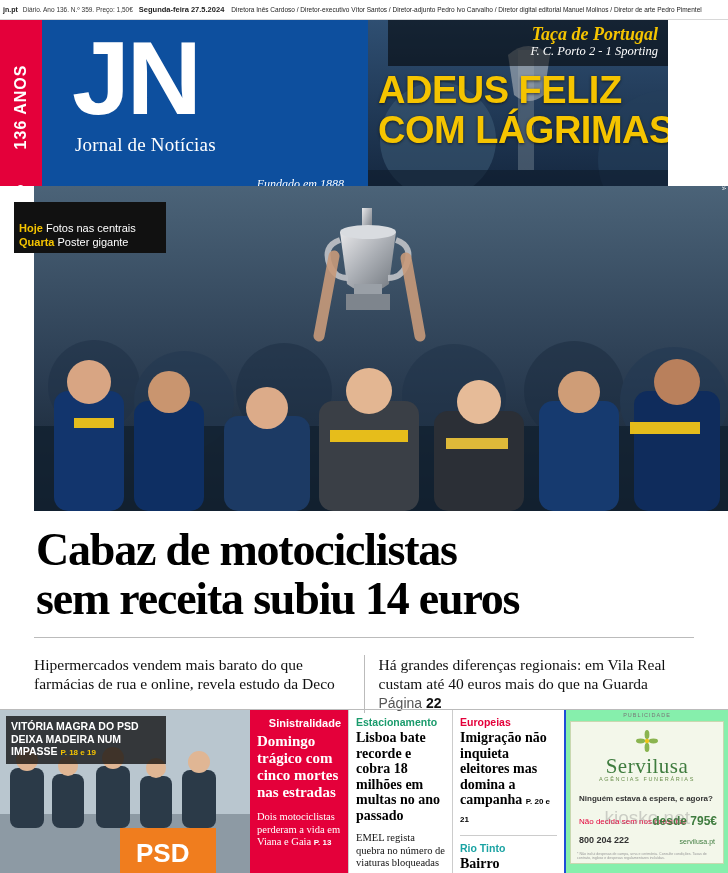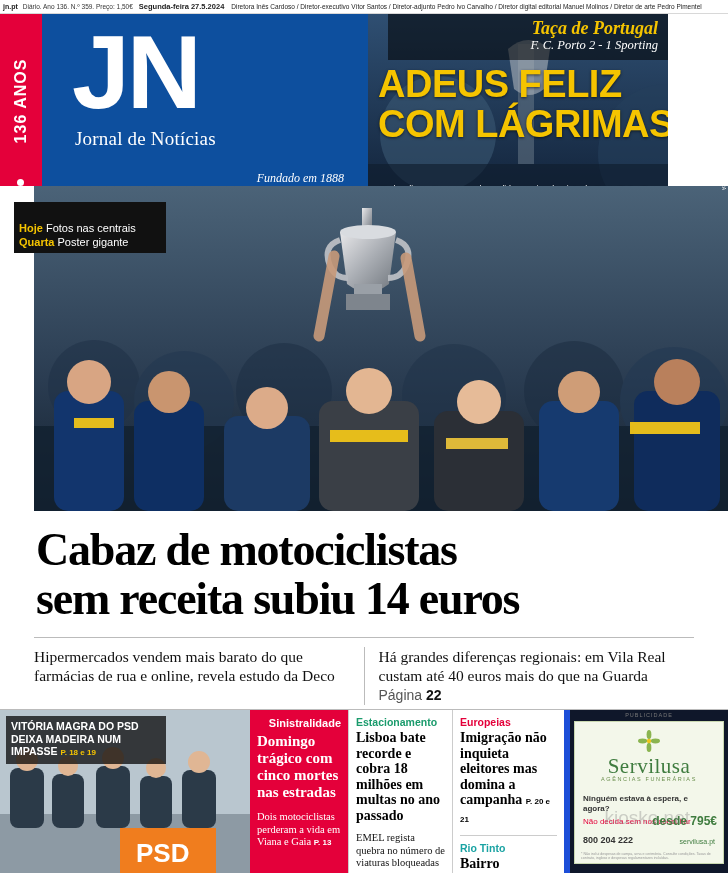--- a/index.html
+++ b/index.html
@@ -11,21 +11,21 @@
     overflow: hidden;
   }
   #page {
     position: relative;
     width: 728px; height: 873px;
     background: #fff;
   }
 
   
   .topbar {
-    height: 14px;
+    height: 20px;
     width: 100%;
     background: #fff;
     border-bottom: 1px solid #d8d8d8;
     display: flex;
     align-items: center;
     font-family: "Liberation Sans", sans-serif;
     font-size: 6.5px;
     color: #222;
     padding: 0 3px;
     white-space: nowrap;
@@ -199,21 +199,21 @@
     letter-spacing: -1.2px;
     color: #000;
     padding: 14px 30px 0 36px;
   }
   .lead-rule {
     margin: 14px 34px 0 34px;
     border-top: 1px solid #bbb;
   }
   .lead-decks {
     display: flex;
-    margin: 0 34px;
+    margin: 8px 34px;
     padding-top: 9px;
   }
   .deck {
     flex: 1;
     font-family: "Liberation Serif", serif;
     font-size: 15.5px;
     line-height: 19px;
     color: #111;
     padding-right: 14px;
   }
@@ -285,21 +285,21 @@
   .col-text .body {
     font-family: "Liberation Serif", serif;
     font-size: 10.5px; line-height: 12.5px; margin-top: 9px; color: #111;
   }
   .col-text .body b { font-family: "Liberation Sans", sans-serif; font-size: 8px; }
   .col-text .sep { border-top: 1px solid #ccc; margin: 8px 0 6px 0; }
 
   .col-eu { width: 112px; }
   .col-eu .kicker { color: #e4003a; }
 
-  .col-ad { width: 164px; background: #0f172a; border-left: 6px solid #1d4ed8; padding: 0; position: relative; }
+  .col-ad { width: 164px; background: #86efac; border-left: 2px solid #1d4ed8; padding: 0; position: relative; }
   .ad-label {
     text-align: center;
     font-family: "Liberation Sans", sans-serif;
     font-size: 5.5px;
     color: #777;
     letter-spacing: 1px;
     padding-top: 2px;
   }
   .ad-box {
     margin: 3px 4px;

